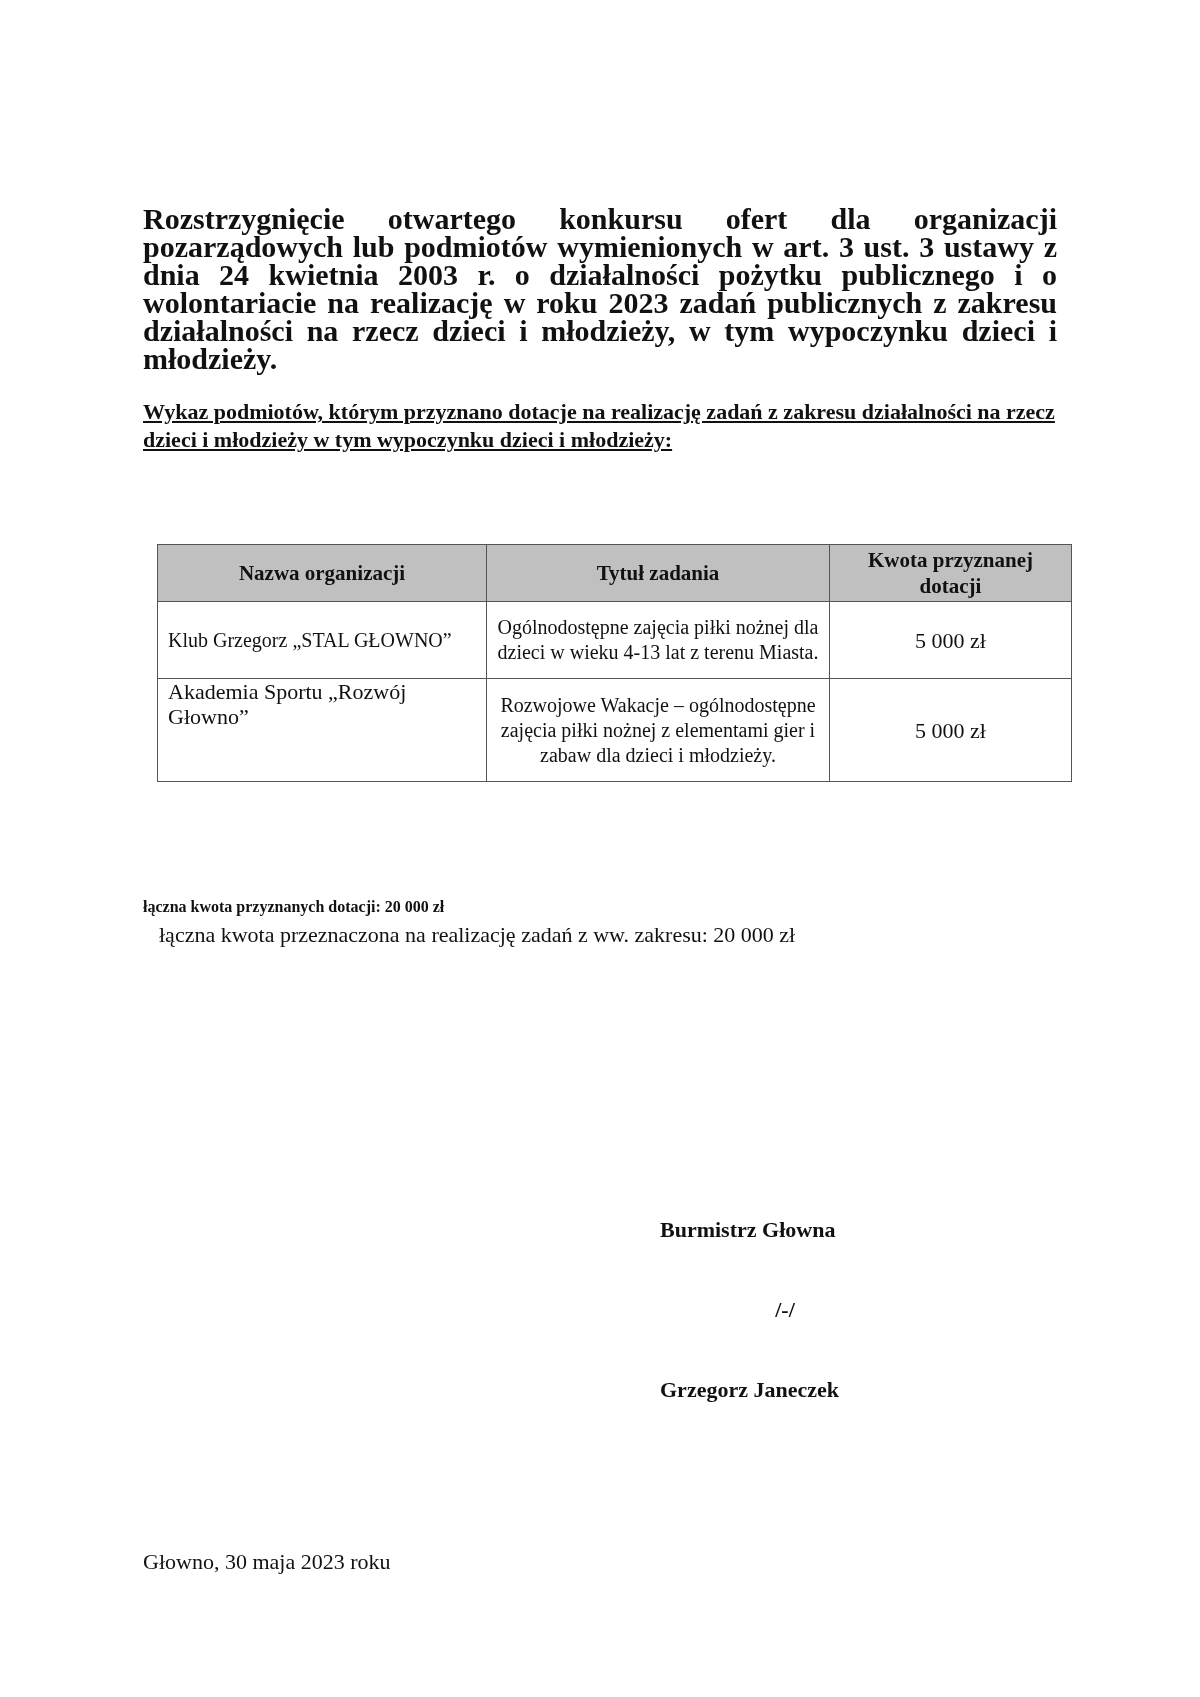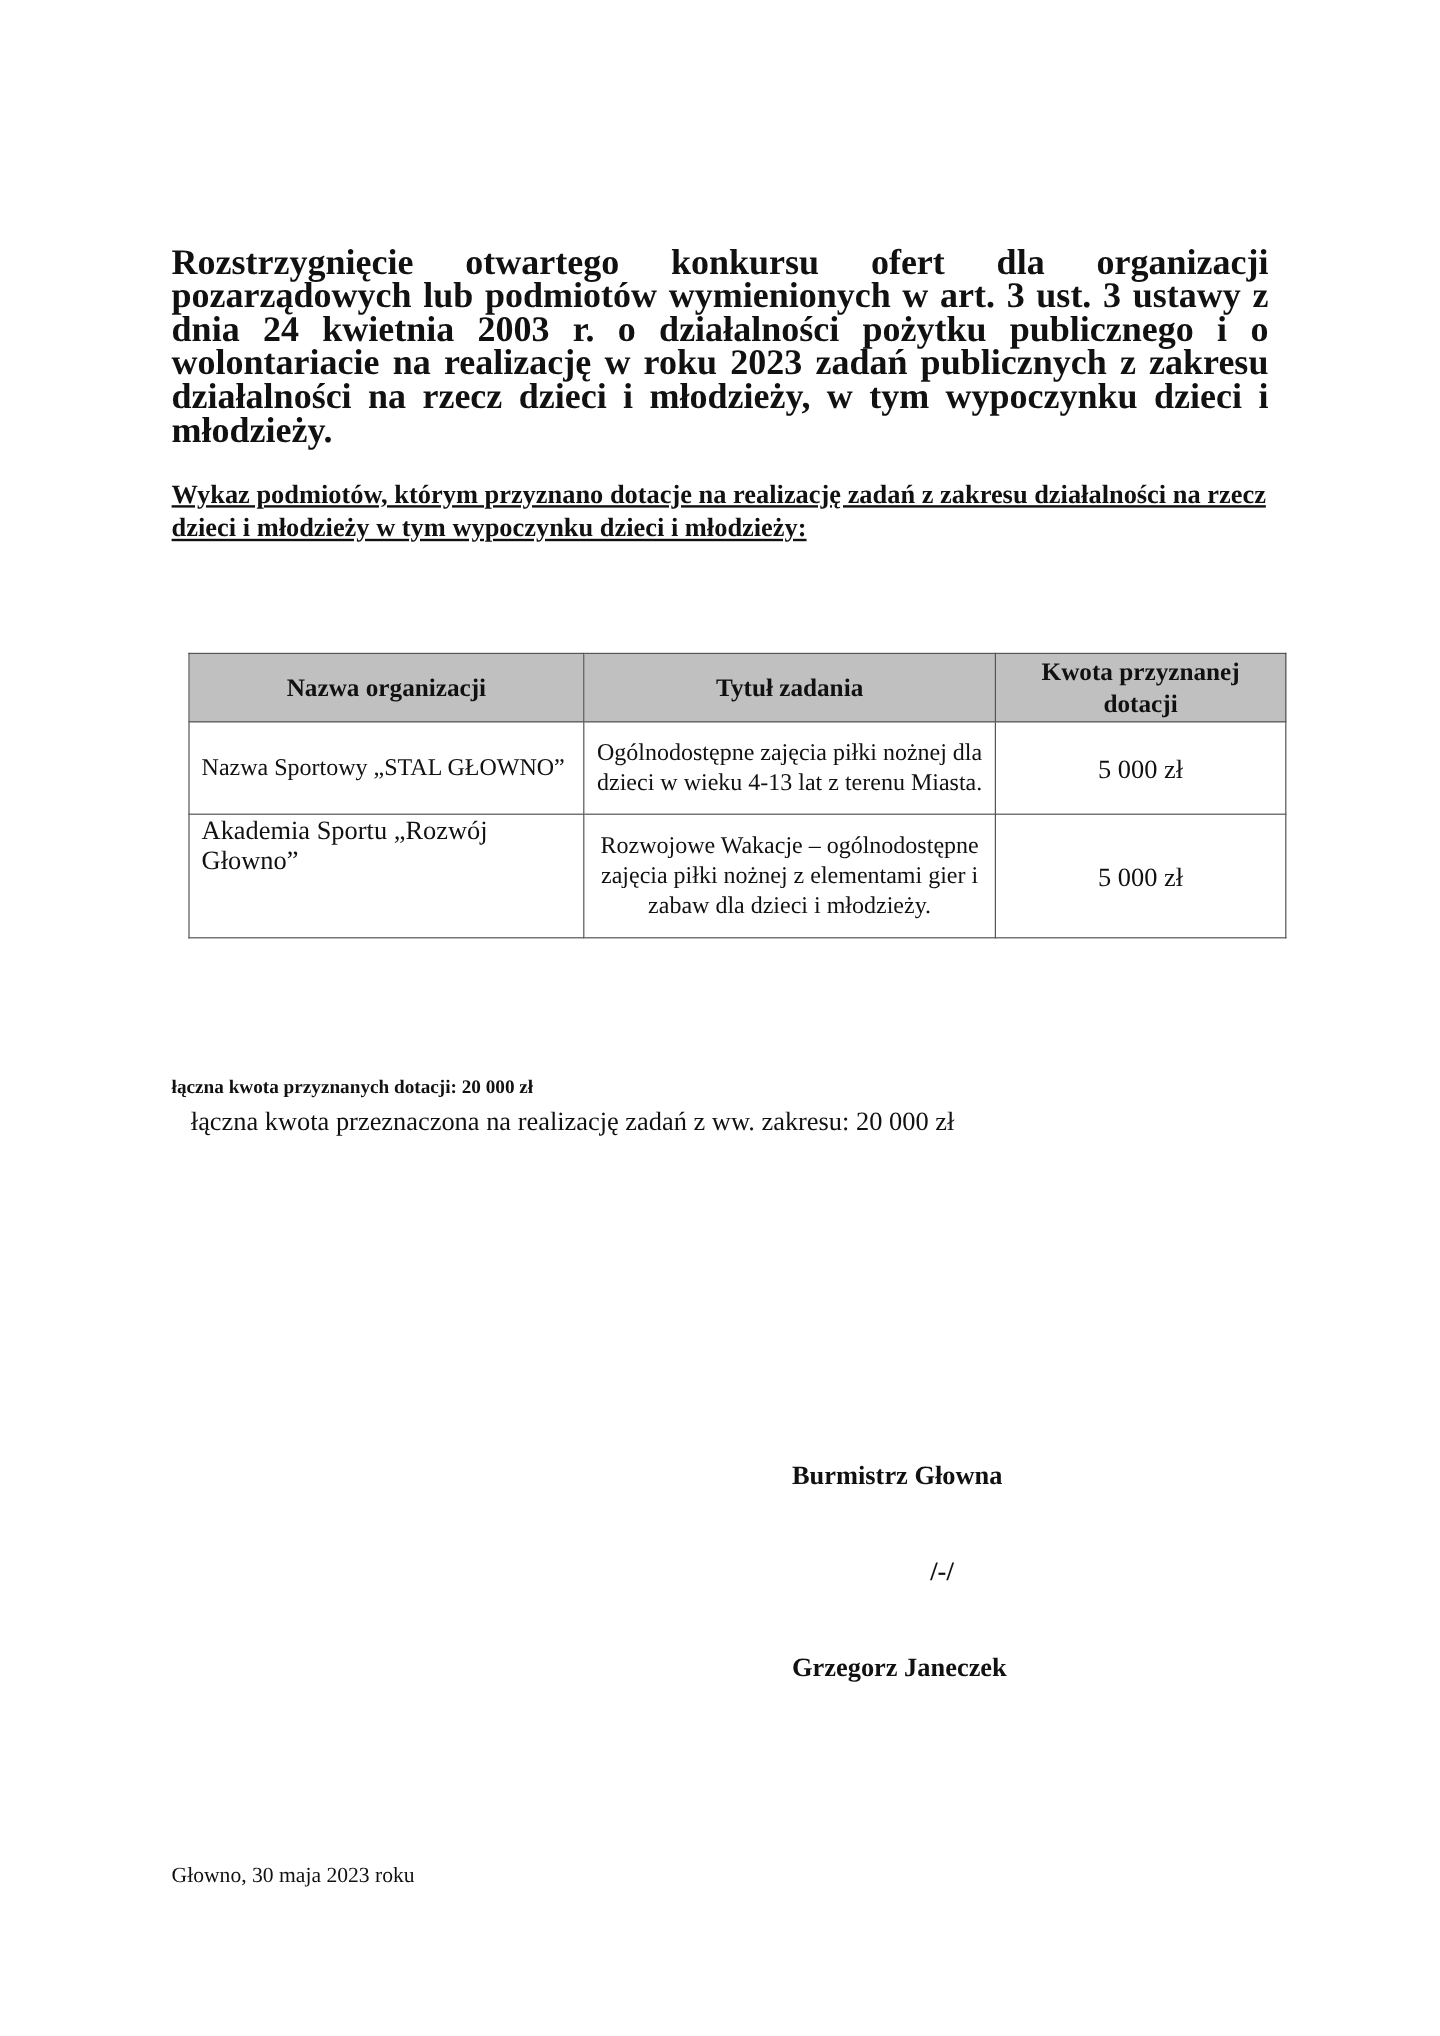--- a/index.html
+++ b/index.html
@@ -22,40 +22,40 @@
   tr.r1 td { height:76px; }
   tr.r2 td { height:102px; }
   tr.r3 td { height:83px; }
   td.big { font-size:22px; line-height:28px; }
   #total1 { left:143px; top:893px; font-size:16px; font-weight:bold; line-height:28px; }
   #total2 { left:143px; top:921px; font-size:22px; line-height:28px;margin-left:16px; }
   #sign { left:660px; top:1166px; width:250px; text-align:center; font-size:22px;
           font-weight:bold; line-height:32px; }
   #sign div { text-align:left;margin-top:48px; }
   #sign .mid { text-align:center; }
-  #date { left:143px; top:1548px; font-size:18px; line-height:28px; }
+  #date { left:143px; top:1548px; font-size:22px; line-height:28px; }
 </style>
 </head>
 <body>
 
 <div id="title" class="abs">Rozstrzygnięcie otwartego konkursu ofert dla organizacji pozarządowych lub podmiotów wymienionych w art. 3 ust. 3 ustawy z dnia 24 kwietnia 2003 r. o działalności pożytku publicznego i o wolontariacie na realizację w roku 2023 zadań publicznych z zakresu działalności na rzecz dzieci i młodzieży, w tym wypoczynku dzieci i młodzieży.</div>
 
 <div id="heading" class="abs">Wykaz podmiotów, którym przyznano dotacje na realizację zadań z zakresu działalności na rzecz dzieci i młodzieży w tym wypoczynku dzieci i młodzieży:</div>
 
 <table id="grants">
   <thead>
     <tr>
       <th class="c1">Nazwa organizacji</th>
       <th class="c2">Tytuł zadania</th>
       <th class="c3">Kwota przyznanej dotacji</th>
     </tr>
   </thead>
   <tbody>
     <tr class="r1">
-      <td class="c1">Nazwa Sportowy „STAL GŁOWNO”</td>
+      <td class="c1">Klub Grzegorz „STAL GŁOWNO”</td>
       <td class="c2">Ogólnodostępne zajęcia piłki nożnej dla dzieci w wieku 4-13 lat z terenu Miasta.</td>
       <td class="c3 big">5 000 zł</td>
     </tr>
     <tr class="r2">
       <td class="c1 big" style="vertical-align:top;">Akademia Sportu „Rozwój Głowno”</td>
       <td class="c2 left">Rozwojowe Wakacje – ogólnodostępne zajęcia piłki nożnej z elementami gier i zabaw dla dzieci i młodzieży.</td>
       <td class="c3 big">5 000 zł</td>
     </tr>
   </tbody>
 </table>

